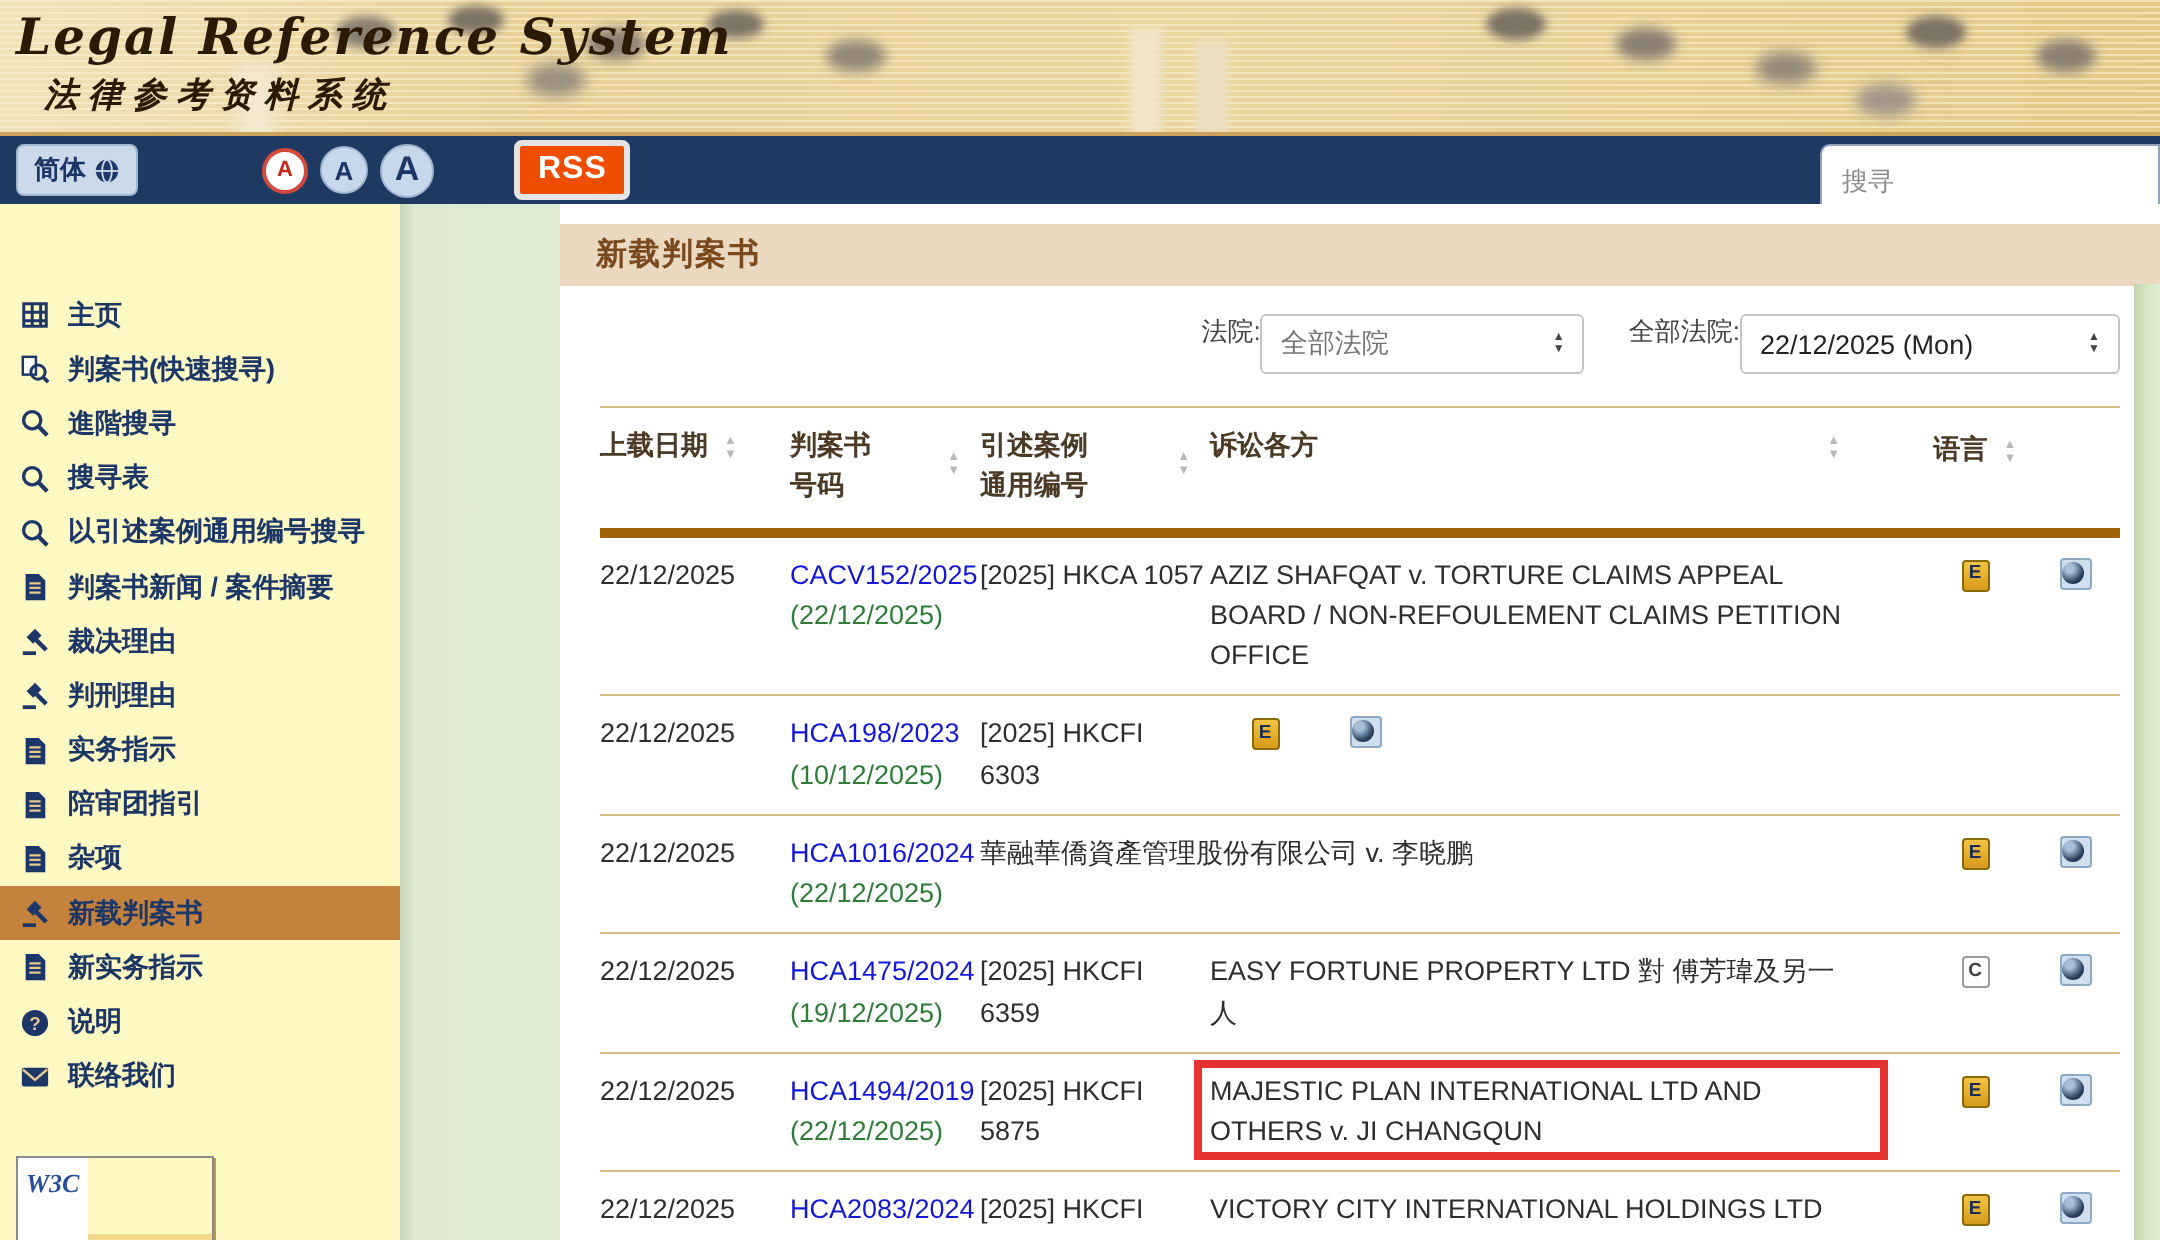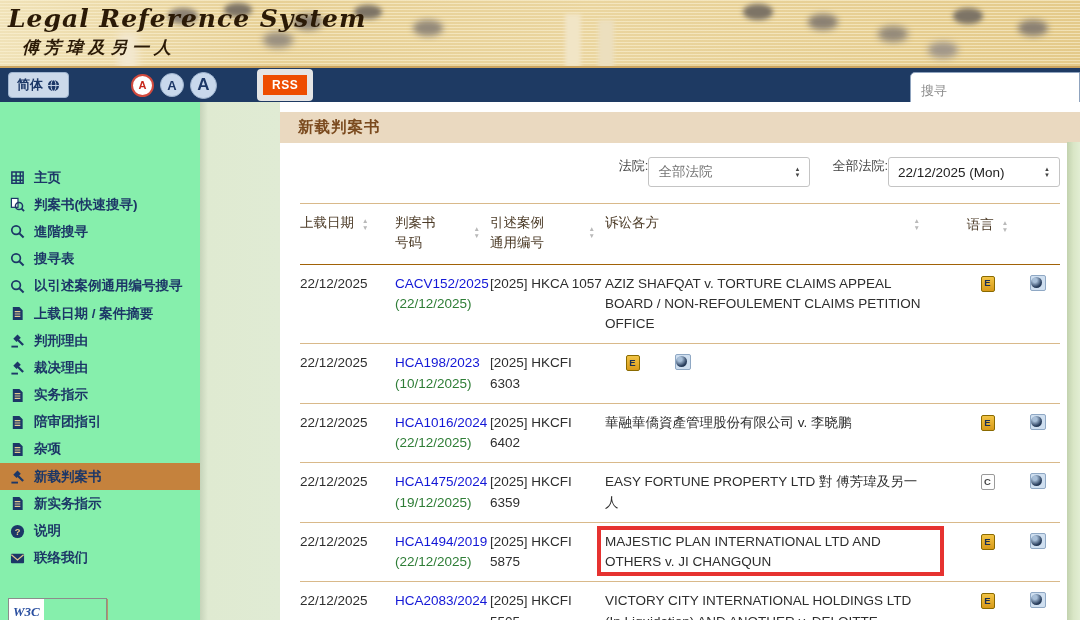--- a/index.html
+++ b/index.html
@@ -26,31 +26,31 @@
 
   
   #toolbar{position:relative;width:1080px;height:34px;background:#1e3a63;display:flex;align-items:center;}
   .lang-btn{margin-left:8px;background:#ccd9ea;border:1px solid #9fb4cf;border-radius:4px;
     color:#1c3767;font-weight:bold;font-size:13px;padding:3px 8px;display:flex;align-items:center;gap:4px;cursor:pointer;}
   .font-btn{border-radius:50%;display:flex;align-items:center;justify-content:center;
     font-weight:bold;cursor:pointer;margin-left:6px;}
   .font-s{width:23px;height:23px;background:#fff;border:2px solid #d24a3e;color:#c6281c;font-size:11px;margin-left:62px;}
   .font-m{width:24px;height:24px;background:#c8d8ec;border:1px solid #9fb4cf;color:#1c3767;font-size:13px;}
   .font-l{width:27px;height:27px;background:#c8d8ec;border:1px solid #9fb4cf;color:#1c3767;font-size:17px;}
-  .rss-btn{margin-left:40px;background:#ee4d02;border:6px solid #e5e5e5;border-radius:4px;color:#fff;
-    font-weight:bold;font-size:12px;padding:3px 9px;cursor:pointer;letter-spacing:.5px;}
+  .rss-btn{margin-left:40px;background:#ee4d02;border:3px solid #e5e5e5;border-radius:4px;color:#fff;
+    font-weight:bold;font-size:16px;padding:3px 9px;cursor:pointer;letter-spacing:.5px;}
   .search-input{position:absolute;right:0;top:4px;width:170px;height:36px;border:1px solid #8fa3be;
     border-radius:5px 0 0 5px;padding:0 10px;font-size:13px;color:#333;outline:none;}
   .search-input::placeholder{color:#8a8a8a;}
 
   
   #app-body{position:relative;display:flex;width:1080px;height:518px;}
 
   
-  #sidebar{width:200px;background:#86efac;flex:none;padding-top:62px;}
+  #sidebar{width:200px;background:#fef9c3;flex:none;padding-top:42px;}
   .side-item{display:flex;align-items:center;gap:9px;padding:4.6px 10px;color:#1c3767;
     font-weight:bold;font-size:13.5px;cursor:pointer;white-space:nowrap;}
   .side-item.active{background:#c5823d;}
   .side-item svg{flex:none;}
   .wcag-badge{display:inline-flex;margin:26px 0 0 8px;border:1px solid #8c8c8c;cursor:pointer;
     box-shadow:1px 1px 0 #b49a62;}
   .wcag-w3c{background:#fff;color:#2a4fa0;font-weight:bold;font-style:italic;
     font-size:13px;padding:5px 4px;font-family:"Liberation Serif",serif;}
   .wcag-right{background:#f2d98c;padding:2px 6px;text-align:center;line-height:1.15;
     font-size:10.5px;font-weight:bold;color:#1c3767;font-family:"Liberation Mono","DejaVu Sans Mono",monospace;margin-top:38px;}
@@ -65,27 +65,27 @@
   #main{flex:1;background:#fff;position:relative;padding-top:10px;}
   .title-band{height:31px;background:#ead9c0;display:flex;align-items:center;padding-left:18px;}
   .page-title{color:#7a4a1e;font-weight:bold;font-size:15.5px;letter-spacing:1px;}
 
   .filters{display:flex;justify-content:flex-end;gap:22px;padding:14px 20px 0 0;}
   .filter-group{display:flex;flex-direction:row;}
   .filter-label{font-size:13px;color:#444;margin-bottom:6px;}
   .select-box{display:flex;align-items:center;justify-content:space-between;height:30px;
     border:1px solid #c4c4c4;border-radius:3px;background:#fff;padding:0 9px;font-size:13.5px;cursor:pointer;}
   .select-court{width:162px;color:#757575;}
-  .select-date{width:172px;color:#222;}
+  .select-date{width:190px;color:#222;}
   .spinner{display:flex;flex-direction:column;font-size:6px;color:#444;line-height:1.05;margin-left:8px;}
 
   
   .judgment-table{margin:16px 20px 0 20px;}
-  .t-header{display:flex;border-top:1px solid #d9b98a;border-bottom:1px solid #a16207;
-    padding:9px 0 10px 0;color:#4b3a26;font-weight:normal;font-size:13.5px;line-height:1.5;}
+  .t-header{display:flex;border-top:1px solid #d9b98a;border-bottom:5px solid #a16207;
+    padding:9px 0 10px 0;color:#4b3a26;font-weight:bold;font-size:13.5px;line-height:1.5;}
   .t-row{display:flex;border-bottom:1px solid #d9b98a;padding:9px 0;font-size:13.5px;
     color:#2e2e2e;line-height:1.5;}
   .col-date{width:95px;flex:none;}
   .col-case{width:95px;flex:none;}
   .col-cite{width:115px;flex:none;}
   .col-parties{flex:1;padding-right:30px;position:relative;}
   .col-lang{width:55px;flex:none;display:flex;align-items:flex-start;justify-content:center;padding-top:2px;}
   .col-globe{width:45px;flex:none;display:flex;align-items:flex-start;justify-content:center;padding-top:1px;}
   .h-flex{display:flex;align-items:flex-start;}
   .sort-pair{display:flex;flex-direction:column;font-size:6.5px;color:#b9b9b9;line-height:1.1;
@@ -104,21 +104,21 @@
   .red-overlay{position:absolute;left:-8px;right:16px;top:-6px;bottom:-4px;border:4px solid #e63230;pointer-events:none;}
 </style>
 </head>
 <body>
 
 <div id="banner">
   <div class="scanlines"></div>
   <div class="blobs"></div>
   <div class="pillars"></div>
   <div class="logo-en">Legal Reference System</div>
-  <div class="logo-zh">傅芳瑋及另一人</div>
+  <div class="logo-zh">法律参考资料系统</div>
 </div>
 
 <div id="toolbar">
   <button class="lang-btn">
     <span>简体</span>
     <svg width="13" height="13" viewBox="0 0 14 14">
       <circle cx="7" cy="7" r="6" fill="#1c3767"></circle>
       <ellipse cx="7" cy="7" rx="2.6" ry="6" fill="none" stroke="#ccd9ea" stroke-width="1"></ellipse>
       <line x1="1" y1="7" x2="13" y2="7" stroke="#ccd9ea" stroke-width="1"></line>
     </svg>
@@ -166,37 +166,37 @@
           <circle cx="6.5" cy="6.5" r="4.6" fill="none" stroke="#1c3767" stroke-width="1.8"></circle>
           <line x1="10" y1="10" x2="14.5" y2="14.5" stroke="#1c3767" stroke-width="2.2"></line>
         </svg>
       <span>以引述案例通用编号搜寻</span>
     </div>
     <div class="side-item">
       <svg width="15" height="15" viewBox="0 0 16 16">
           <path d="M3 1h7l3.5 3.5V15H3z" fill="#1c3767"></path>
           <path d="M5 6h6 M5 8.5h6 M5 11h6" stroke="#e3c78f" stroke-width="1.2"></path>
         </svg>
-      <span>上载日期 / 案件摘要</span>
+      <span>判案书新闻 / 案件摘要</span>
     </div>
     <div class="side-item">
       <svg width="15" height="15" viewBox="0 0 16 16">
           <path d="M3.5 6 8 1.5 11.5 5 7 9.5z" fill="#1c3767"></path>
           <line x1="8.6" y1="7.4" x2="14" y2="12.8" stroke="#1c3767" stroke-width="2.4"></line>
           <line x1="1.5" y1="14.5" x2="8.5" y2="14.5" stroke="#1c3767" stroke-width="2"></line>
         </svg>
-      <span>判刑理由</span>
+      <span>裁决理由</span>
     </div>
     <div class="side-item">
       <svg width="15" height="15" viewBox="0 0 16 16">
           <path d="M3.5 6 8 1.5 11.5 5 7 9.5z" fill="#1c3767"></path>
           <line x1="8.6" y1="7.4" x2="14" y2="12.8" stroke="#1c3767" stroke-width="2.4"></line>
           <line x1="1.5" y1="14.5" x2="8.5" y2="14.5" stroke="#1c3767" stroke-width="2"></line>
         </svg>
-      <span>裁决理由</span>
+      <span>判刑理由</span>
     </div>
     <div class="side-item">
       <svg width="15" height="15" viewBox="0 0 16 16">
           <path d="M3 1h7l3.5 3.5V15H3z" fill="#1c3767"></path>
           <path d="M5 6h6 M5 8.5h6 M5 11h6" stroke="#e3c78f" stroke-width="1.2"></path>
         </svg>
       <span>实务指示</span>
     </div>
     <div class="side-item">
       <svg width="15" height="15" viewBox="0 0 16 16">
@@ -352,21 +352,20 @@
           <span class="globe-icon"></span>
         </div>
       </div>
 
       <div class="t-row">
         <div class="col-date">22/12/2025</div>
         <div class="col-case">
           <div class="case-link">HCA1016/2024</div>
           <div class="case-date">(22/12/2025)</div>
         </div>
-        <div class="col-cite">[2025] HKCFI 6402</div>
         <div class="col-parties">
           <div>華融華僑資產管理股份有限公司 v. 李晓鹏</div>
         </div>
         <div class="col-lang">
           <span class="badge badge-E">E</span>
         </div>
         <div class="col-globe">
           <span class="globe-icon"></span>
         </div>
       </div>

